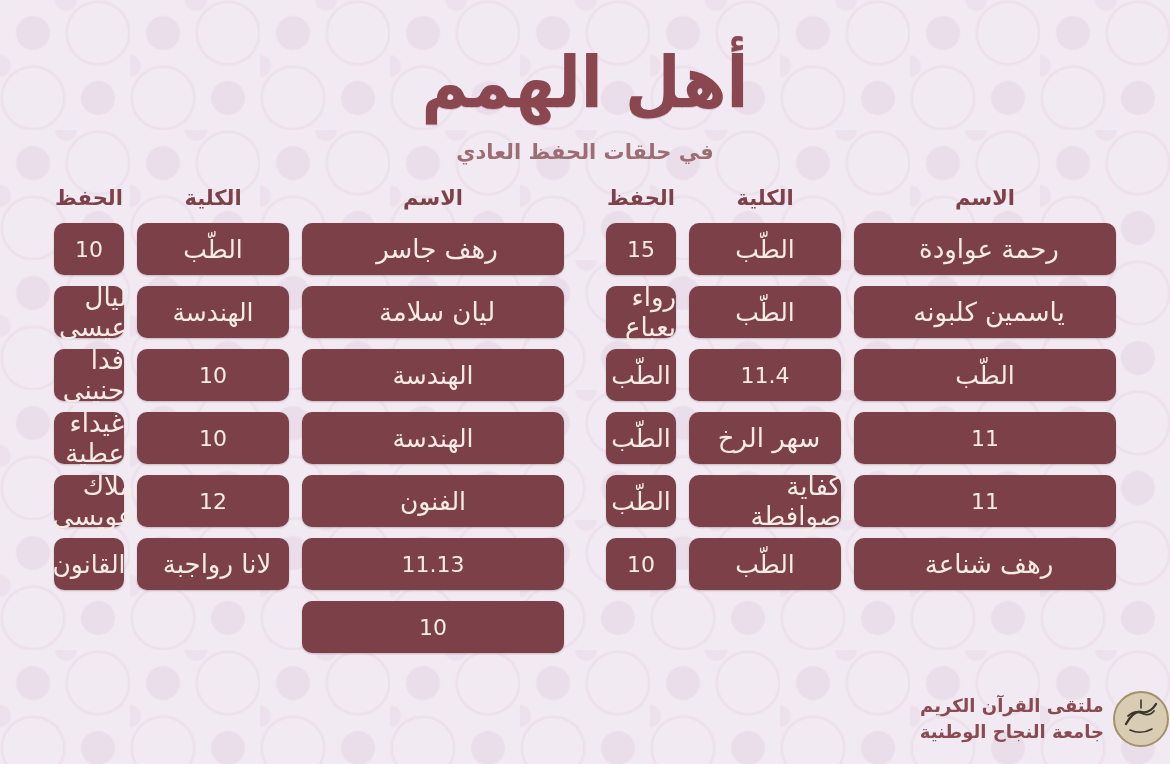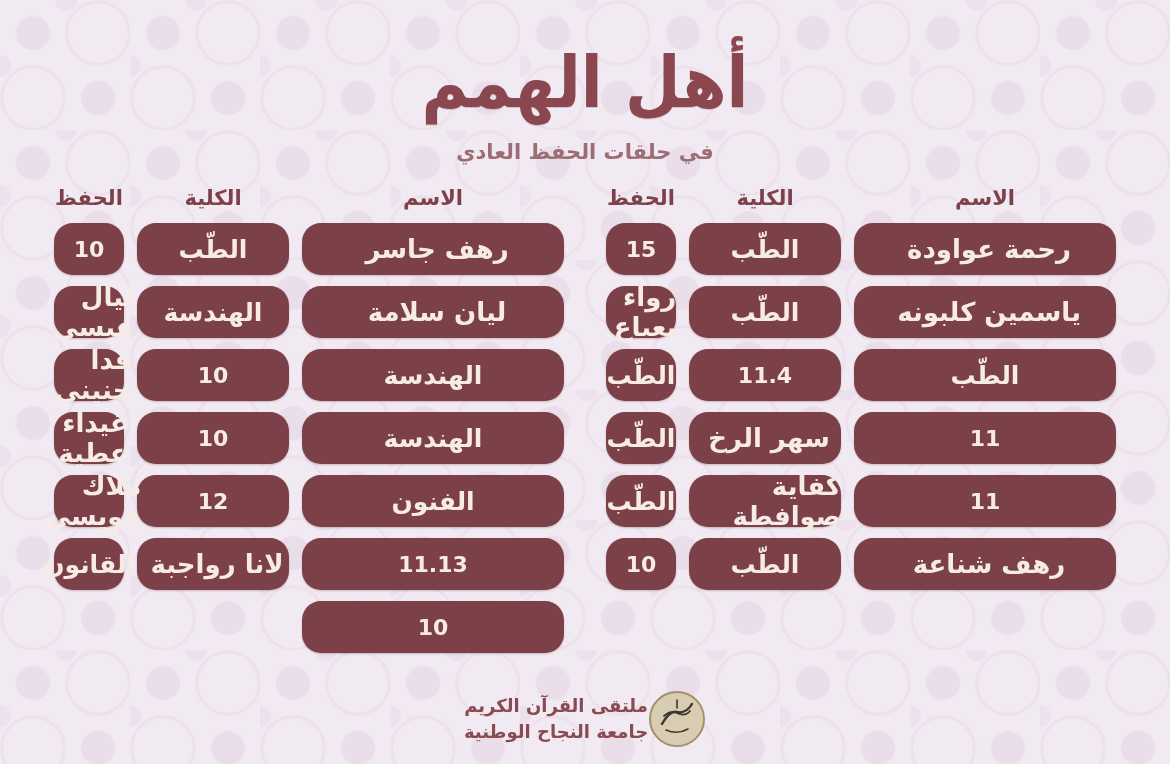--- a/index.html
+++ b/index.html
@@ -35,34 +35,34 @@
   }
   .tbl{
     display:grid;grid-template-columns:262px 152px 70px;
     column-gap:13px;row-gap:11px;direction:rtl;align-content:start;
   }
   .col-header{
     color:#7d4149;font-weight:bold;font-size:21px;text-align:center;
     padding-bottom:2px;
   }
   .cell{
-    background:#7c4048;border-radius:19px;height:52px;
+    background:#7c4048;border-radius:10px;height:52px;
     display:flex;align-items:center;justify-content:center;
-    color:#f6ece5;font-weight:bold;
+    color:#f6ece5;font-weight:normal;
     box-shadow:0 1px 2px rgba(90,40,48,.25);
   }
   .cell.name{font-size:26px;padding-left:8px;}
   .cell.college{font-size:25px;}
   .cell.score{font-size:22px;font-family:"DejaVu Sans",sans-serif;direction:ltr;}
 
   
   .footer{
     position:absolute;left:0;right:0;bottom:16px;
-    display:flex;flex-direction:row;align-items:center;justify-content:center;
-    gap:0;direction:rtl;
+    display:flex;flex-direction:row;align-items:center;justify-content:flex-start;
+    gap:8px;direction:rtl;
   }
   .footer-text{text-align:center;color:#8a4a52;font-weight:bold;font-size:18px;line-height:1.45;}
   .logo{width:58px;height:58px;flex:0 0 auto;}
 </style>
 </head>
 <body>
 
 <div class="page">
 
   <div class="head">

